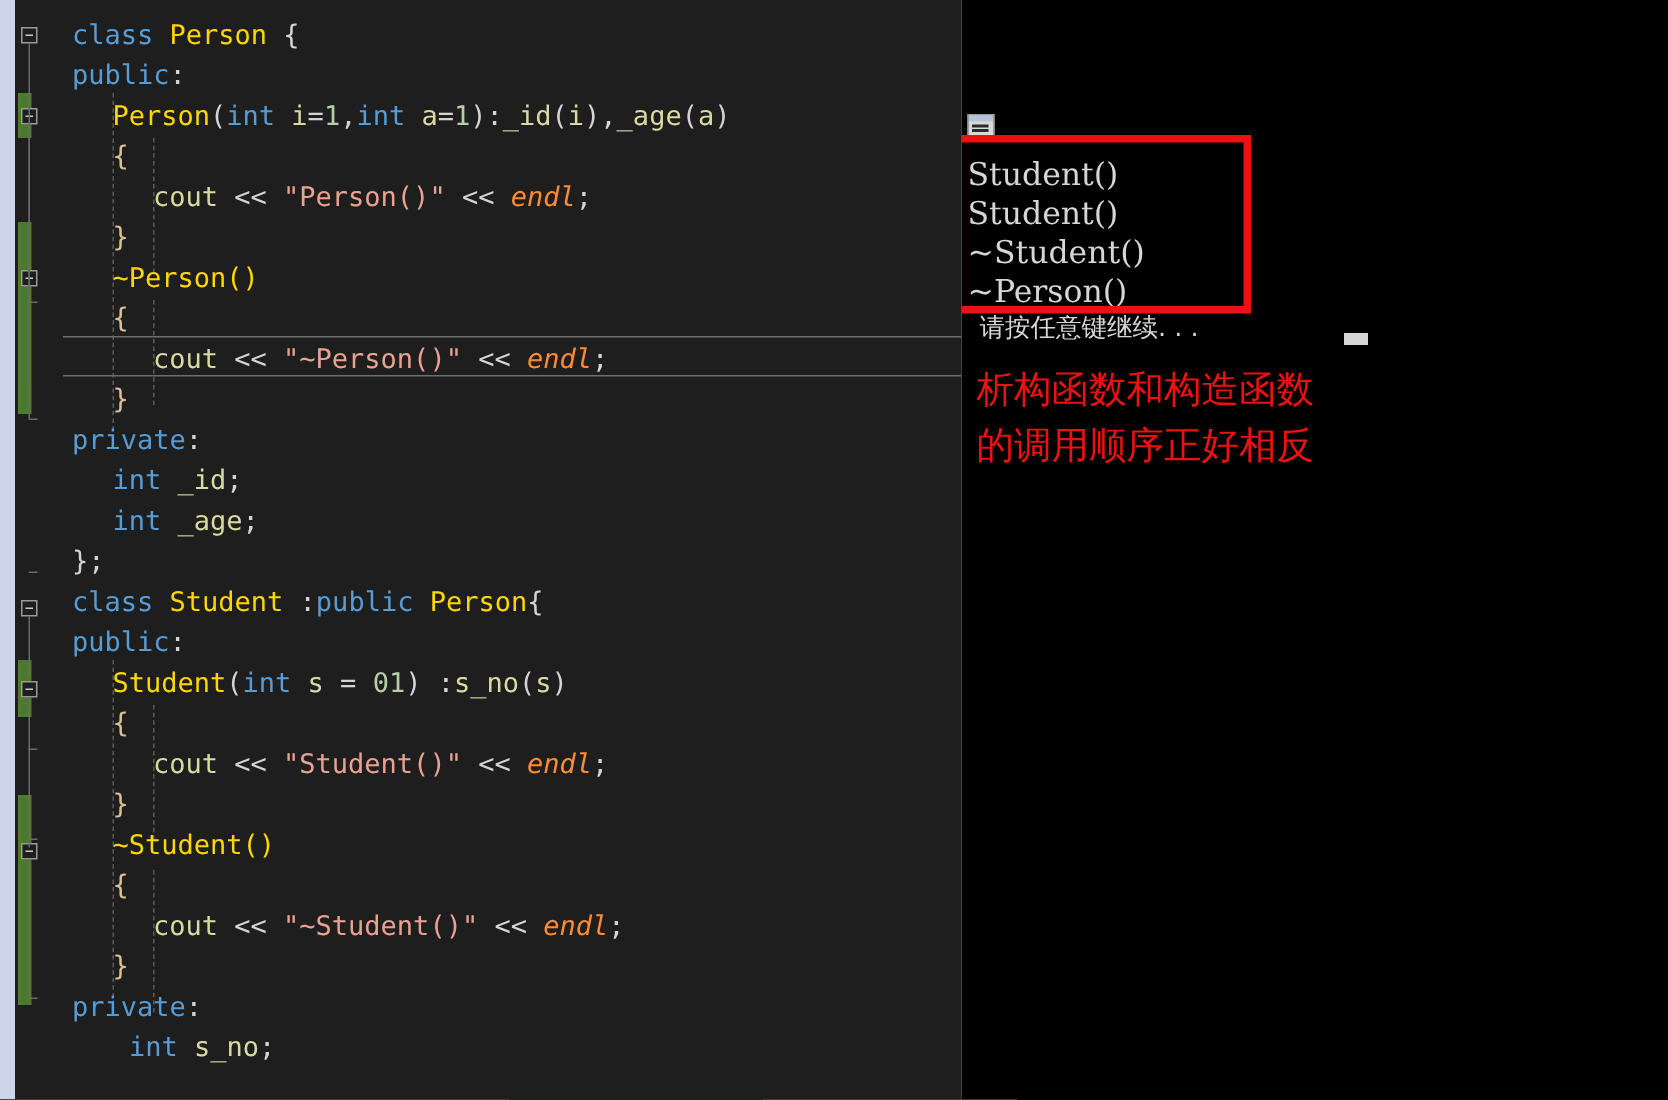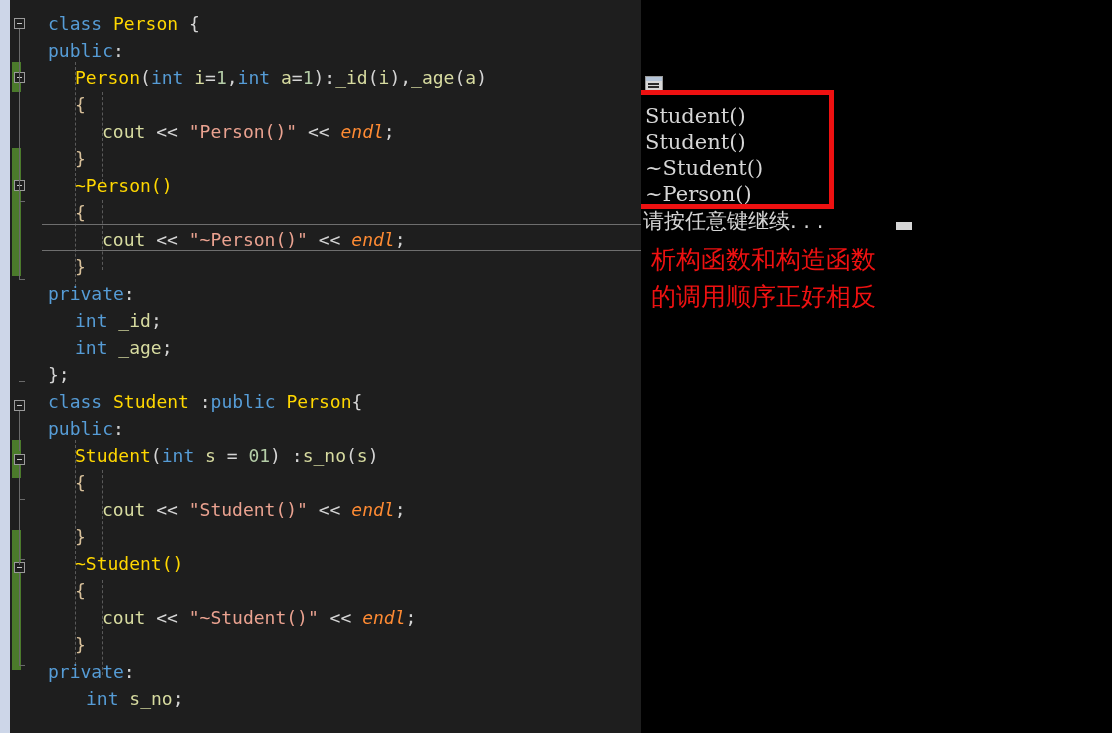--- a/index.html
+++ b/index.html
@@ -171,24 +171,24 @@
     position: absolute;
     left: 4px;
     color: #d6d6d6;
     font-family: "DejaVu Serif", serif;
     font-size: 21px;
     line-height: 25px;
     white-space: pre;
   }
   .console-prompt {
     position: absolute;
-    left: 2px;
+    left: 12px;
     color: #d6d6d6;
     font-family: "DejaVu Sans", sans-serif;
-    font-size: 21px;
+    font-size: 17px;
     white-space: pre;
   }
   .console-cursor {
     position: absolute;
     width: 16px;
     height: 8px;
     background: #d6d6d6;
   }
   .red-box {
     position: absolute;

